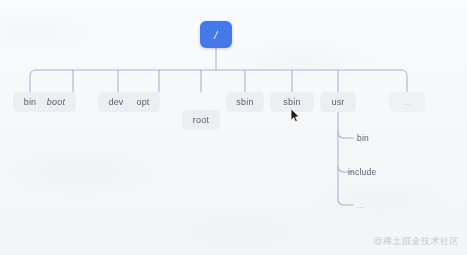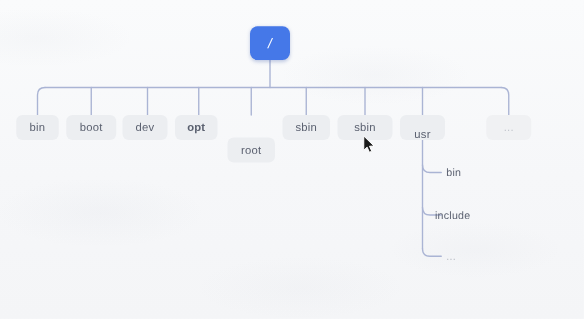--- a/index.html
+++ b/index.html
@@ -130,50 +130,51 @@
     </svg>
 
   <div class="root-node">
     <span>/</span>
   </div>
 
   <div id="children-layer">
       <div class="child-node" style="left: 13px; width: 34px;">
         <span>bin</span>
       </div>
-      <div class="child-node" style="left: 53px; width: 40px;">
+      <div class="child-node" style="left: 36px; width: 40px; font-style: italic;">
         <span>boot</span>
       </div>
       <div class="child-node" style="left: 98px; width: 36px;">
         <span>dev</span>
       </div>
-      <div class="child-node" style="left: 140px; width: 34px; font-weight: bold;">
+      <div class="child-node" style="left: 126px; width: 34px;">
         <span>opt</span>
       </div>
       <div class="child-node" style="left: 182px; width: 38px; margin-top: 18px;">
         <span>root</span>
       </div>
       <div class="child-node" style="left: 226px; width: 38px;">
         <span>sbin</span>
       </div>
       <div class="child-node" style="left: 270px; width: 44px;">
         <span>sbin</span>
       </div>
-      <div class="child-node" style="left: 320px; width: 36px; align-items: flex-end;">
+      <div class="child-node" style="left: 320px; width: 36px;">
         <span>usr</span>
       </div>
       <div class="child-node faint" style="left: 389px; width: 36px;">
         <span>...</span>
       </div>
     </div>
 
   <div id="usr-leaves-layer">
       <div class="leaf-label" style="left: 357px; top: 138px;">bin</div>
       <div class="leaf-label" style="left: 348px; top: 172px;">include</div>
       <div class="leaf-label faint" style="left: 357px; top: 205px;">...</div>
     </div>
 
   <svg class="cursor" id="mouse-cursor" viewBox="0 0 11 15" xmlns="http://www.w3.org/2000/svg" style="left: 290px; top: 108px;">
     <path d="M1,0.8 L1,12.2 L3.7,9.7 L5.5,13.8 L7.4,13.0 L5.6,9.0 L9.2,8.8 Z" fill="#1b1b1b" stroke="#ffffff" stroke-width="0.8" stroke-linejoin="round"></path>
   </svg>
 
+  <div class="watermark">@稀土掘金技术社区</div>
 
 </div>
 
 </body></html>

